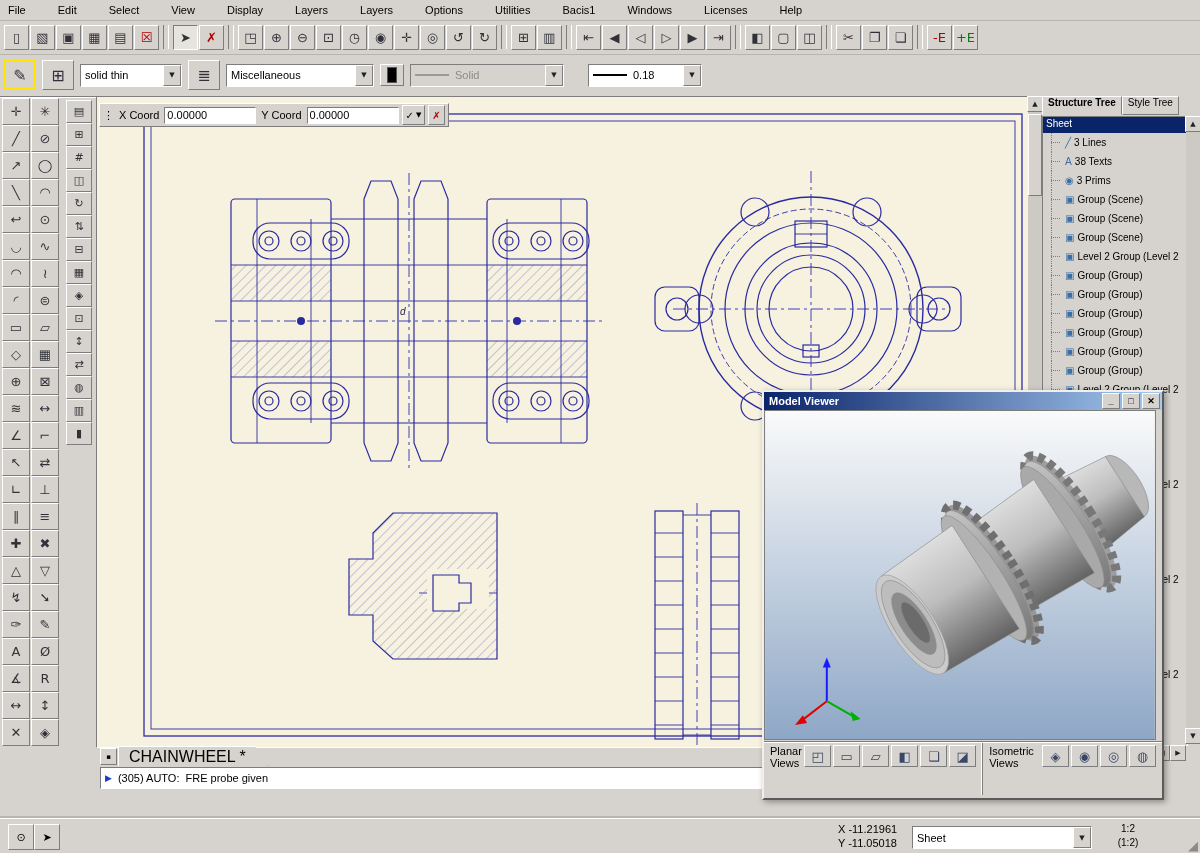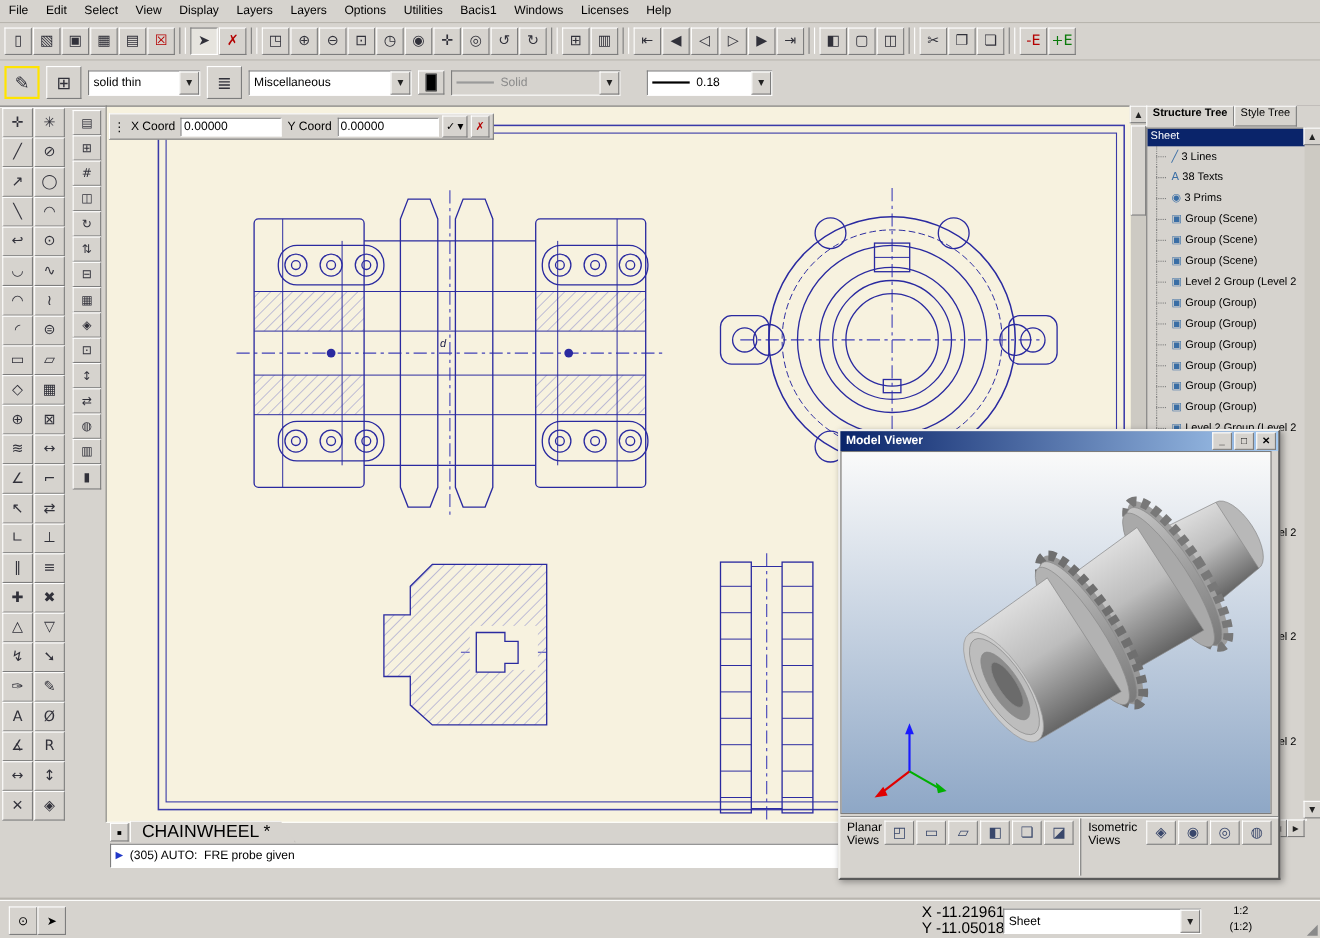--- a/index.html
+++ b/index.html
@@ -2,21 +2,21 @@
 <html style="--chrome: #d6d3ce; --canvas: #f7f2df; --accent: #0a246a; --highlight: #ffe400; --title_from: #0a246a; --title_to: #a6caf0; --line: #2a2aa0; --line_center: #4040b8; --red: #b40000;"><head>
 <meta charset="utf-8">
 <style>
   html,body{margin:0;padding:0;background:#9a9a9a;}
   #app{position:relative;width:1200px;height:853px;background:var(--chrome,#d6d3ce);
        font-family:"Liberation Sans",sans-serif;font-size:11px;color:#000;overflow:hidden;}
   .glyph{font-family:"DejaVu Sans",sans-serif;}
 
   
   #menubar{position:absolute;left:0;top:0;width:1200px;height:20px;display:flex;align-items:center;
-           border-bottom:1px solid #b8b5ae;}
+           border-bottom:1px solid #b8b5ae;gap:16px;}
   .menu-item{padding:2px 8px;cursor:default;}
 
   
   #toolbar1{position:absolute;left:0;top:20px;width:1200px;height:34px;display:flex;align-items:center;
             padding-left:4px;border-bottom:1px solid #b8b5ae;}
   .tb-group{display:flex;align-items:center;gap:1px;}
   .tsep{width:4px;height:24px;border-left:1px solid #7d7d7d;border-right:1px solid #fff;margin:0 4px;}
   .tbtn{width:25px;height:25px;display:flex;align-items:center;justify-content:center;
         background:var(--chrome,#d6d3ce);border:1px solid;border-color:#fff #7d7d7d #7d7d7d #fff;
         padding:0;cursor:default;}
@@ -102,21 +102,21 @@
              border:1px solid #7d7d7d;border-bottom:none;border-left-color:#fff;border-top-color:#fff;
              clip-path:polygon(0 0,calc(100% - 14px) 0,100% 100%,0 100%);font-size:16px;}
   #statusline{position:absolute;left:100px;top:767px;width:926px;height:20px;background:#fff;
               border:1px solid;border-color:#7d7d7d #fff #fff #7d7d7d;display:flex;align-items:center;gap:6px;
               padding:0 4px;}
   #statusline .sarrow{color:#2038c8;font-size:9px;}
   #bottombar{position:absolute;left:0;top:818px;width:1200px;height:35px;border-top:1px solid #fff;
              box-shadow:0 -2px 0 #b8b5ae;}
   .bbtn{position:absolute;width:24px;height:24px;top:5px;display:flex;align-items:center;justify-content:center;
         background:var(--chrome,#d6d3ce);border:1px solid;border-color:#fff #7d7d7d #7d7d7d #fff;}
-  #coord-display{position:absolute;left:838px;top:3px;line-height:14px;font-size:14px;}
+  #coord-display{position:absolute;left:838px;top:3px;line-height:14px;font-size:11px;}
   #sheet-combo{position:absolute;left:912px;top:7px;width:174px;}
   #scale-display{position:absolute;left:1104px;top:3px;width:48px;text-align:center;font-size:10px;line-height:14px;}
   #grip{position:absolute;right:2px;bottom:1px;color:#8a8a8a;font-size:13px;}
 
   
   #model-viewer{position:absolute;left:762px;top:390px;width:398px;height:406px;z-index:60;
                 background:var(--chrome,#d6d3ce);border:2px solid;border-color:#f0efec #5a5a5a #5a5a5a #f0efec;
                 box-shadow:2px 2px 6px rgba(0,0,0,.35);}
   #mv-title{height:18px;display:flex;align-items:center;
             background:linear-gradient(90deg,var(--title_from,#0a246a),var(--title_to,#a6caf0));

